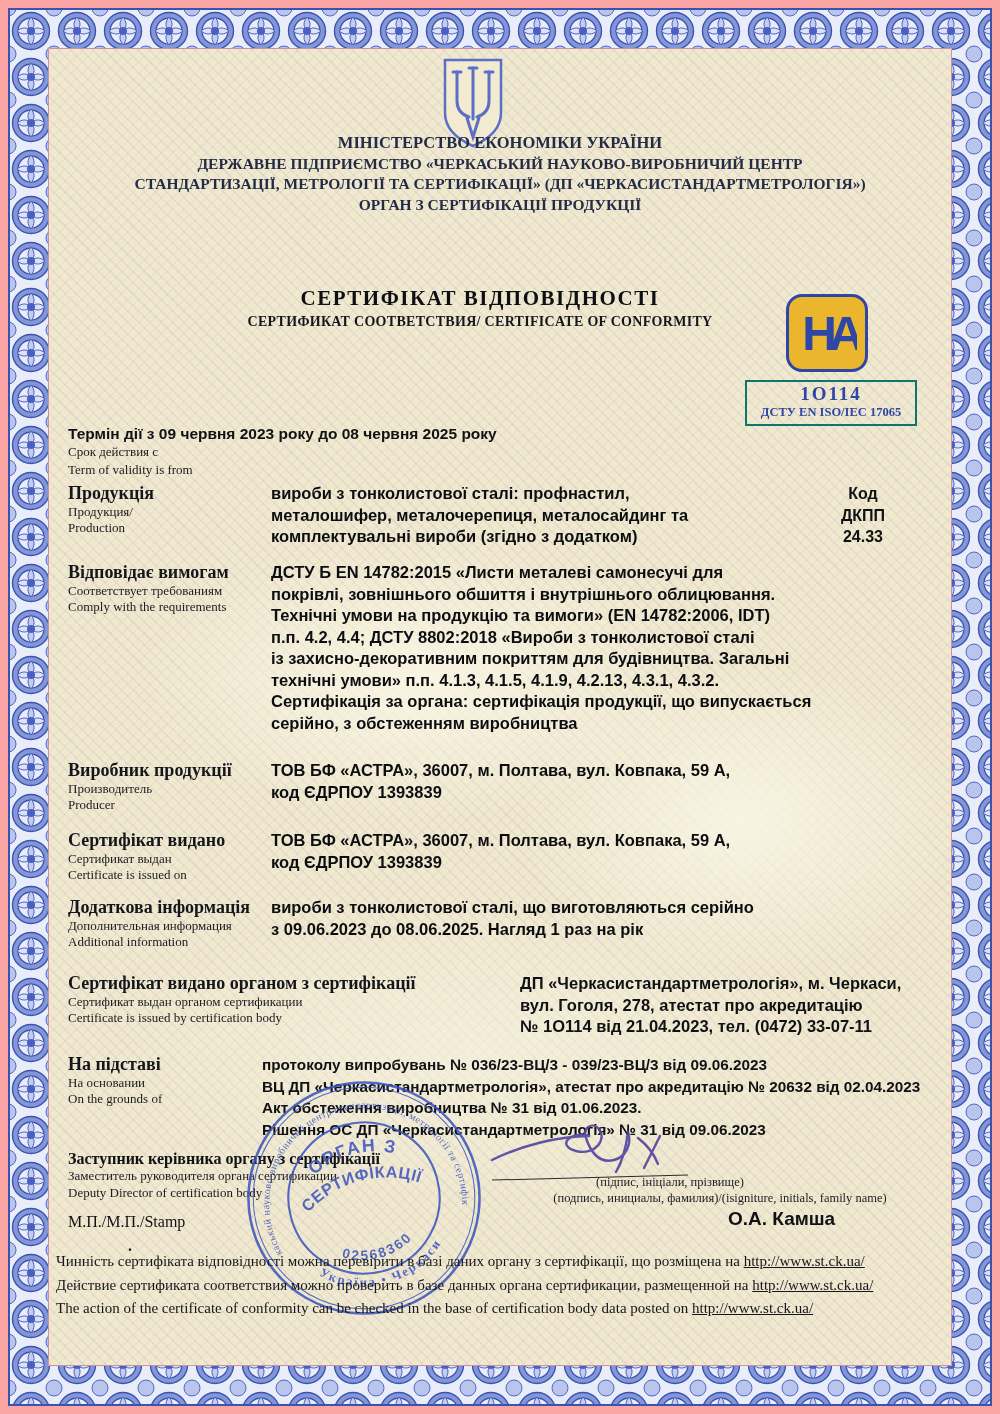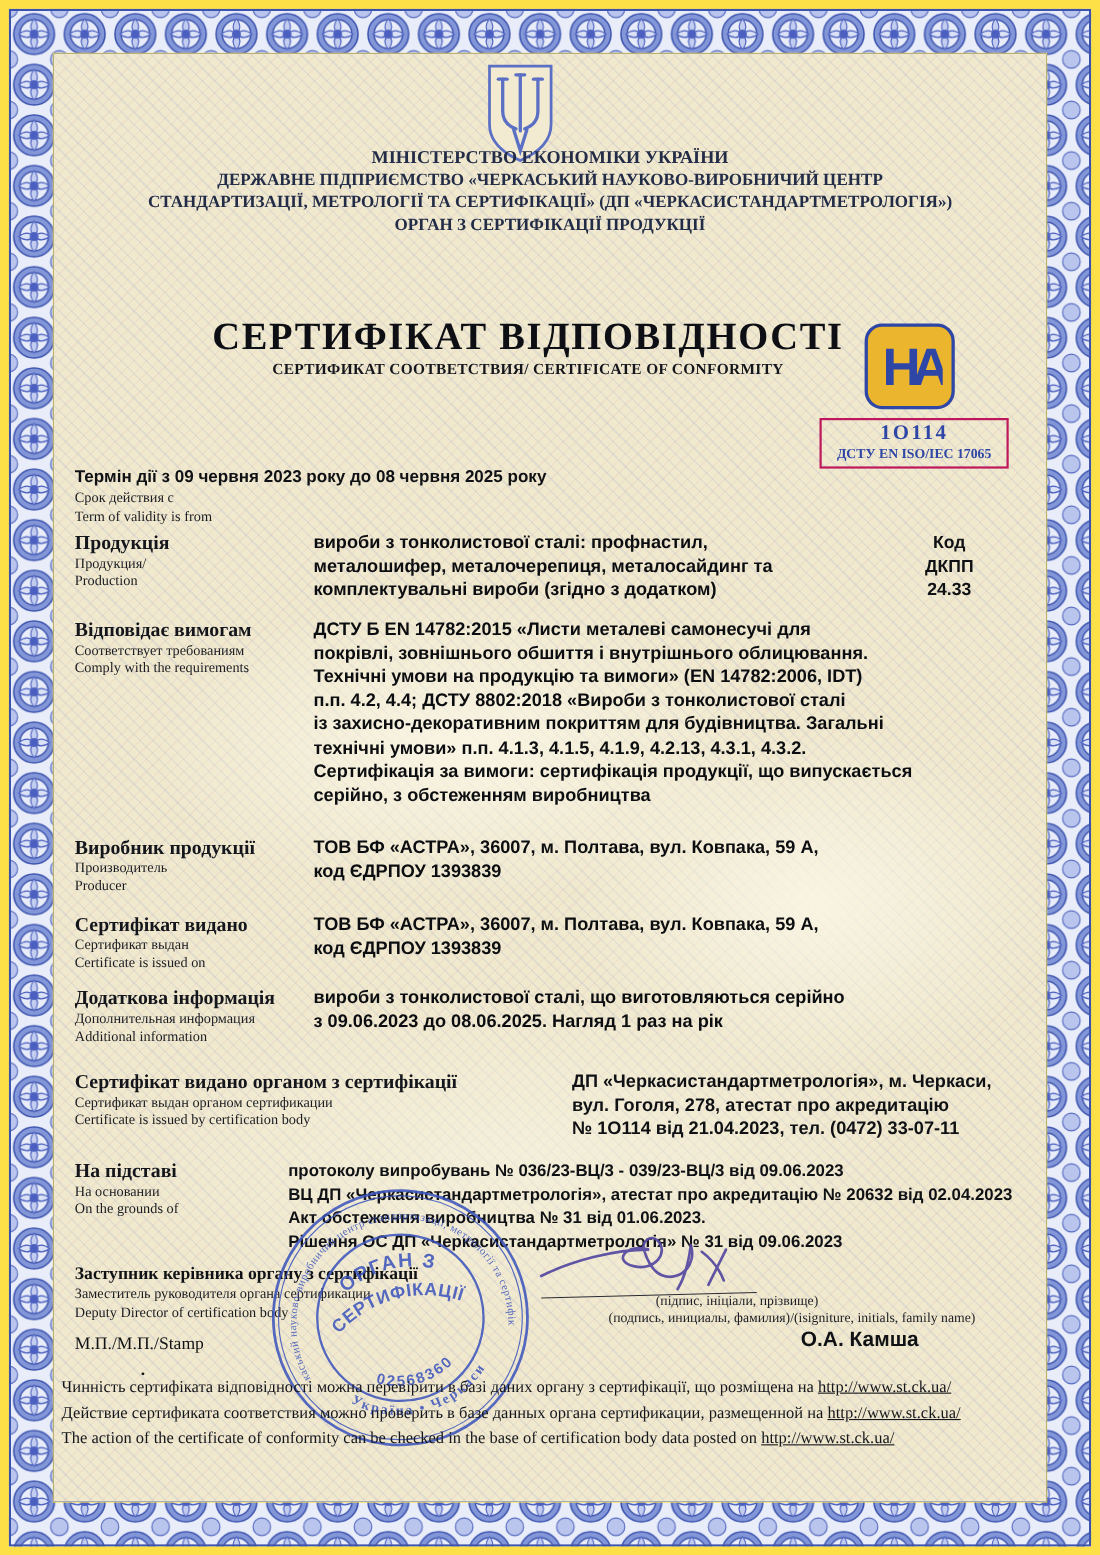--- a/index.html
+++ b/index.html
@@ -1,59 +1,59 @@
 <!DOCTYPE html>
 <html lang="uk"><head>
 <meta charset="utf-8">
 <style>
   html,body{margin:0;padding:0;background:#ffffff;}
-  .page{position:relative;width:1000px;height:1414px;background:#fde047;overflow:hidden;
+  .page{position:relative;width:1000px;height:1414px;background:#fca5a5;overflow:hidden;
         font-family:"Liberation Serif",serif;color:#101114;}
   .border-svg{position:absolute;left:8px;top:8px;width:984px;height:1398px;}
   .bg-inner{position:absolute;left:49px;top:49px;width:902px;height:1316px;
     background-color:#f0e9ce;
     background-image:
       repeating-linear-gradient(45deg, rgba(122,140,205,0.13) 0 1.5px, rgba(0,0,0,0) 1.5px 8px),
       repeating-linear-gradient(135deg, rgba(205,140,160,0.09) 0 1.5px, rgba(0,0,0,0) 1.5px 8px);}
   .patch{position:absolute;pointer-events:none;}
   .patch1{left:140px;top:540px;width:560px;height:280px;background:radial-gradient(ellipse at center, rgba(250,246,229,0.95), rgba(250,246,229,0) 70%);}
   .patch2{left:520px;top:660px;width:440px;height:320px;background:radial-gradient(ellipse at center, rgba(250,246,229,0.9), rgba(250,246,229,0) 70%);}
   .patch3{left:120px;top:900px;width:700px;height:300px;background:radial-gradient(ellipse at center, rgba(248,244,226,0.6), rgba(248,244,226,0) 70%);}
 
   .emblem{position:absolute;left:441px;top:57px;width:64px;height:92px;}
 
   .org-header{position:absolute;left:70px;right:70px;top:133px;text-align:center;
     font-weight:bold;color:#232c47;font-size:15.5px;line-height:20.5px;}
   .org-header .l1{font-size:16.5px;}
 
   .title-block{position:absolute;left:50px;width:860px;top:286px;text-align:center;}
-  .title-main{font-size:35px;font-weight:bold;letter-spacing:1.5px;color:#0e0f14;}
+  .title-main{font-size:21px;font-weight:bold;letter-spacing:1.5px;color:#0e0f14;}
   .title-sub{font-size:14px;font-weight:bold;letter-spacing:0.3px;margin-top:3px;color:#15161c;}
 
   .reg-block{position:absolute;left:68px;top:352px;}
   .reg-main{font-size:17px;font-weight:bold;white-space:nowrap;}
   .reg-number{font-family:"Liberation Sans",sans-serif;font-size:16.5px;font-weight:bold;}
   .sub-line{font-size:13px;line-height:16.5px;color:#1a1b20;}
 
   .badge{position:absolute;left:786px;top:294px;width:76px;height:72px;background:#ecb52e;
     border:3px solid #2e46a5;border-radius:16px;display:flex;align-items:center;justify-content:center;}
-  .badge-box{position:absolute;left:745px;top:380px;width:168px;height:42px;border:2px solid #be185d;
+  .badge-box{position:absolute;left:745px;top:380px;width:168px;height:42px;border:2px solid #0f766e;
     text-align:center;color:#2e46a5;}
   .badge-box .num{font-size:19px;font-weight:bold;letter-spacing:2px;line-height:22px;margin-top:1px;}
   .badge-box .std{font-size:12.5px;font-weight:bold;line-height:15px;}
 
   .validity{position:absolute;left:68px;top:425px;}
   .validity-main{font-family:"Liberation Sans",sans-serif;font-size:15.5px;font-weight:bold;white-space:nowrap;}
   .validity .sub-line{margin-top:1px;}
 
   .row{position:absolute;left:68px;right:58px;}
   .lbl{position:absolute;left:0;top:0;width:215px;}
   .lbl-ua{font-size:18px;font-weight:bold;color:#14161c;line-height:21px;}
   .lbl-sub{font-size:13px;line-height:16px;color:#1a1b20;}
-  .val{position:absolute;left:217px;top:0;width:580px;font-family:"Liberation Sans",sans-serif;
+  .val{position:absolute;left:203px;top:0;width:580px;font-family:"Liberation Sans",sans-serif;
        font-size:16.5px;font-weight:bold;line-height:21.5px;color:#0c0d10;}
   .val>div{white-space:nowrap;}
   .code-col{position:absolute;left:735px;top:0;width:120px;text-align:center;
        font-family:"Liberation Sans",sans-serif;font-size:16px;font-weight:bold;line-height:21.5px;}
   .lbl-wide{position:absolute;left:0;top:0;width:430px;}
   .val-right{position:absolute;left:452px;top:0;width:440px;font-family:"Liberation Sans",sans-serif;
        font-size:16.5px;font-weight:bold;line-height:21.5px;}
   .val-right>div{white-space:nowrap;}
   .val-grounds{position:absolute;left:194px;top:0;width:700px;font-family:"Liberation Sans",sans-serif;
        font-size:15.3px;font-weight:bold;line-height:21.5px;}
@@ -180,21 +180,21 @@
       <div class="lbl-sub">Соответствует требованиям</div>
       <div class="lbl-sub">Comply with the requirements</div>
     </div>
     <div class="val">
       <div>ДСТУ Б EN 14782:2015 «Листи металеві самонесучі для</div>
       <div>покрівлі, зовнішнього обшиття і внутрішнього облицювання.</div>
       <div>Технічні умови на продукцію та вимоги» (EN 14782:2006, IDT)</div>
       <div>п.п. 4.2, 4.4; ДСТУ 8802:2018 «Вироби з тонколистової сталі</div>
       <div>із захисно-декоративним покриттям для будівництва. Загальні</div>
       <div>технічні умови» п.п. 4.1.3, 4.1.5, 4.1.9, 4.2.13, 4.3.1, 4.3.2.</div>
-      <div>Сертифікація за вимоги: сертифікація продукції, що випускається</div>
+      <div>Сертифікація за органа: сертифікація продукції, що випускається</div>
       <div>серійно, з обстеженням виробництва</div>
     </div>
   </div>
 
   <div class="row" style="top:760px">
     <div class="lbl">
       <div class="lbl-ua">Виробник продукції</div>
       <div class="lbl-sub">Производитель</div>
       <div class="lbl-sub">Producer</div>
     </div>

